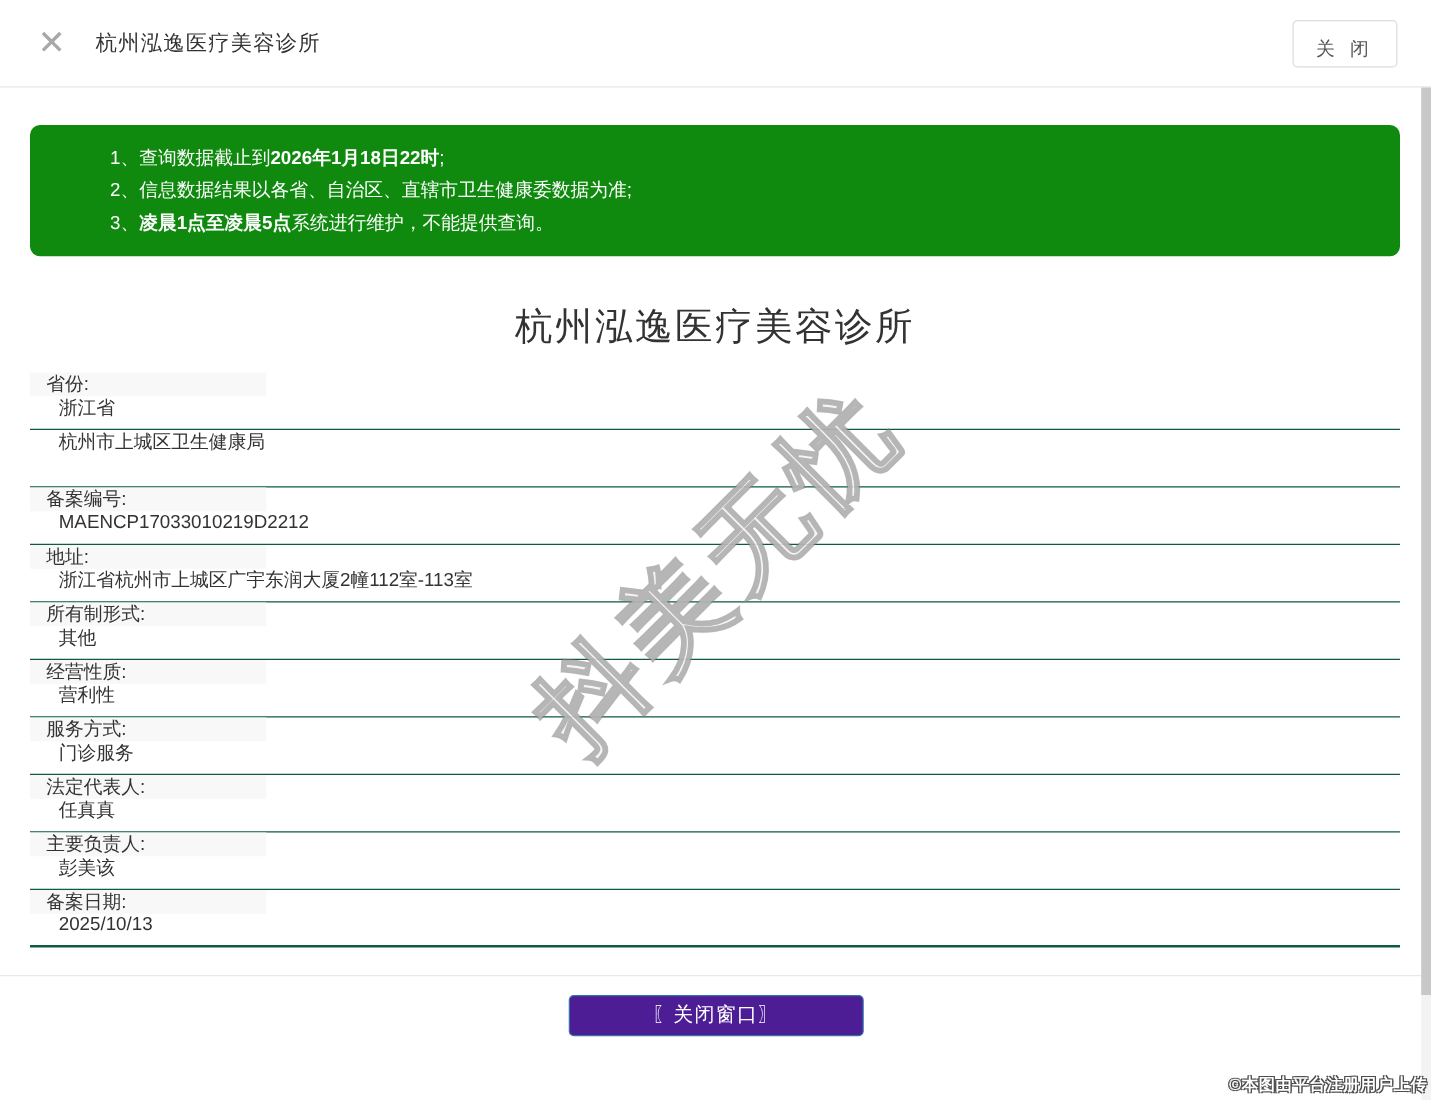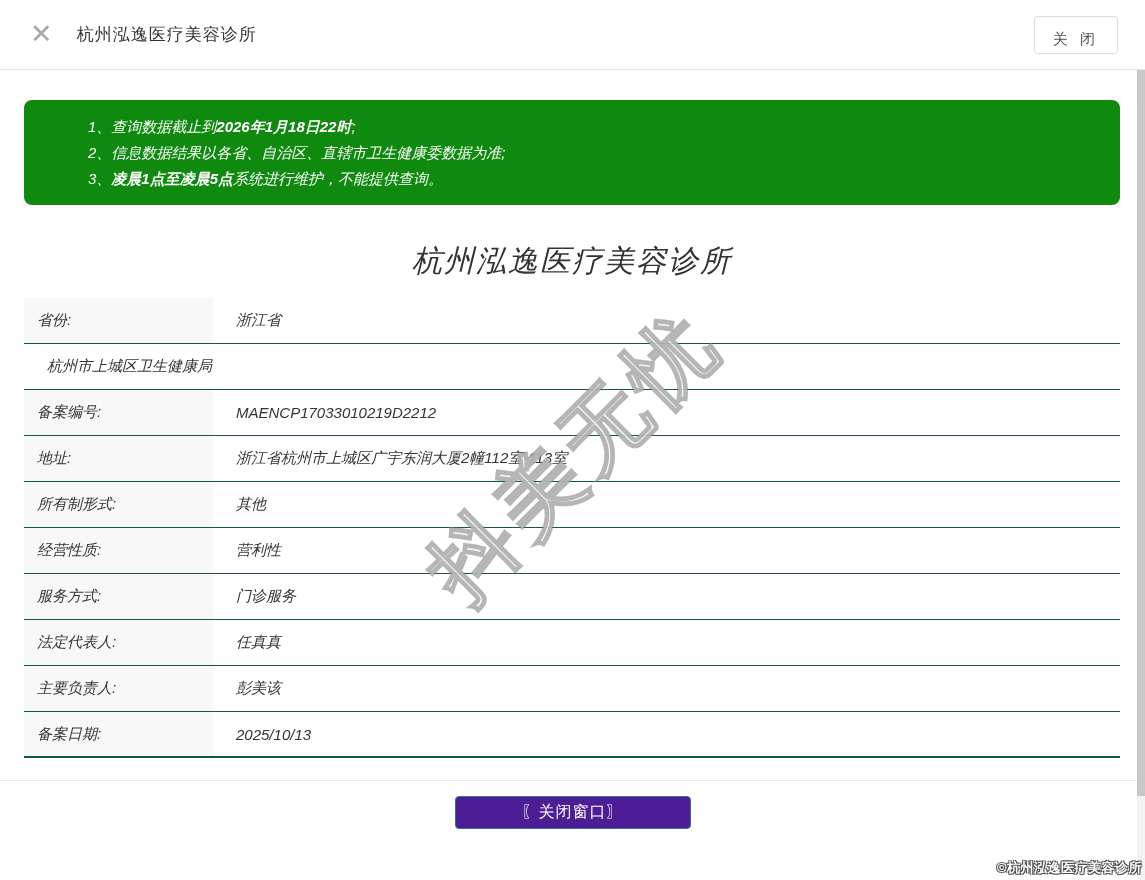--- a/index.html
+++ b/index.html
@@ -17,34 +17,34 @@
   }
   .x-icon { font-size:27px; color:#a8a8a8; line-height:1; cursor:pointer; font-weight:300; }
   .hdr-title { font-size:17px; font-weight:400; margin:0 0 0 24px; color:#333; letter-spacing:1px; }
   .close-btn {
     margin-left:auto; min-width:74px; height:38px; padding:13px 18px;
     background:#fff; border:1px solid #d9dce3; border-radius:4px;
     font-size:15px; color:#555; letter-spacing:4px; cursor:pointer;
     font-family:inherit;
   }
   
-  .content { padding:0 25px 0 24px;font-style:italic; }
+  .content { padding:0 25px 0 24px; }
   .notice {
     margin-top:30px; background:#0f8a0f; border-radius:8px;
     color:#fff; font-size:15px; line-height:26px;
     padding:14px 20px 13px 64px;
   }
   .notice p { margin:0; }
   .notice b { font-weight:bold; }
   .main-title {
     text-align:center; font-size:30px; font-weight:400;
     margin:36px 0 0 0; color:#333; letter-spacing:2px;
   }
   .info-table { margin-top:16px; }
-  .row { display:flex; align-items:stretch; height:46px; border-bottom:1px solid #0f5a43; }
+  .row { display:flex; align-items:stretch; height:46px; border-bottom:1px solid #0f5a43;flex-direction:column; }
   .row:last-child { border-bottom-width:2px; }
   .cell-label {
     flex:none; width:189px; background:#f8f8f8;
     display:flex; align-items:center; padding-left:13px; font-size:15px; color:#333;
   }
   .cell-value { display:flex; align-items:center; padding-left:23px; font-size:15px; color:#333; }
   
   .sep { border-top:1px solid #e9e9e9; margin-top:22px; }
   .footer-bar { display:flex; justify-content:center; margin-top:15px; }
   .blue-btn {
@@ -134,17 +134,17 @@
   </div>
 </div>
 
 <div class="sep"></div>
 
 <div class="footer-bar">
   <button class="blue-btn">〖关闭窗口〗</button>
 </div>
 
 <div class="watermark">抖美无忧</div>
-<div class="copyright">©杭州泓逸医疗美容诊所</div>
+<div class="copyright">©本图由平台注册用户上传</div>
 
 <div class="scrollbar">
   <div class="scroll-thumb"></div>
 </div>
 
 </body></html>

